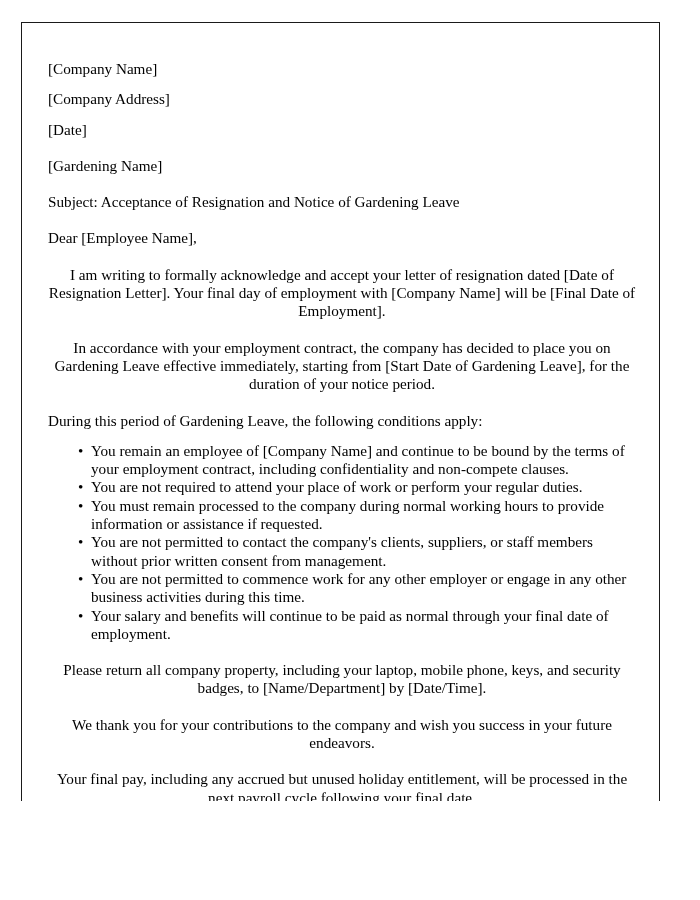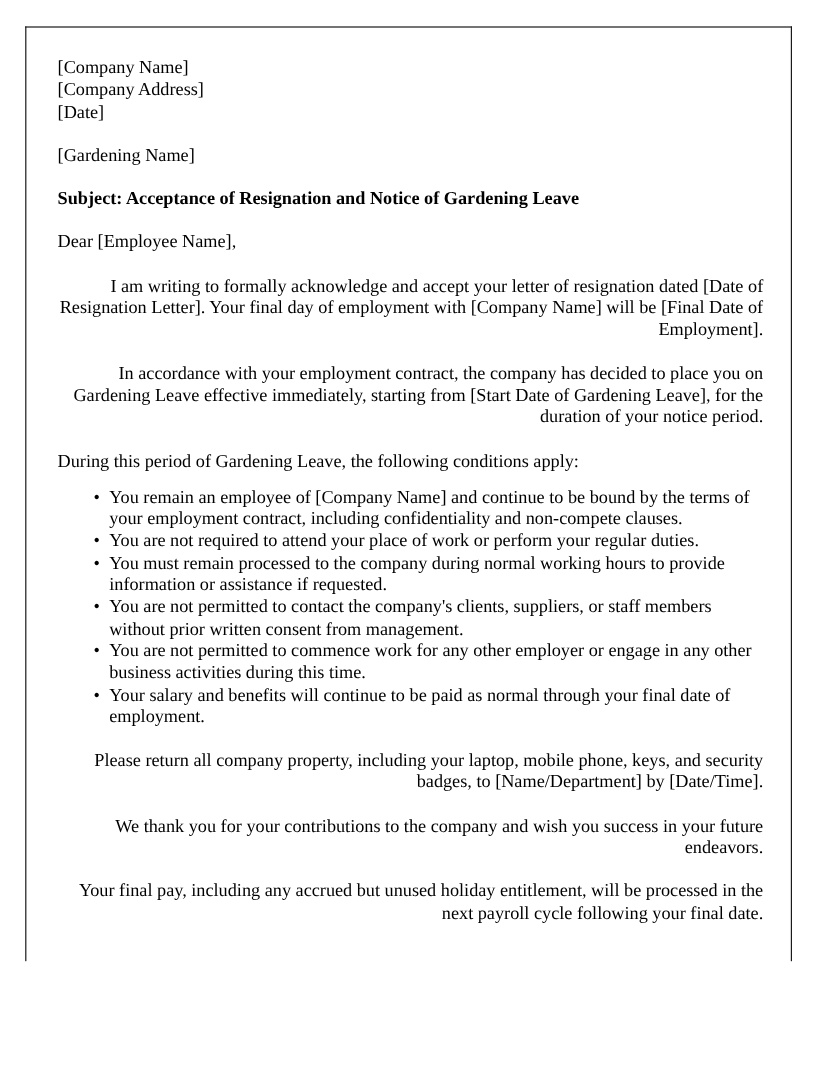--- a/index.html
+++ b/index.html
@@ -40,34 +40,35 @@
     font-size: 15.2px;
     line-height: 18.3px;
   }
 
   .addr-block {
     margin: 0 0 18px 0;
   }
   .addr-line {
     display: block;
     white-space: pre;
+    margin-top: 12px;
   }
 
   .subject-line {
     margin: 0 0 18px 0;
-    font-weight: bold;
+    font-weight: normal;
   }
 
   .salutation {
     margin: 0 0 18px 0;
   }
 
   .para {
     margin: 0 0 18px 0;
-    text-align: right;
+    text-align: center;
   }
 
   .intro-line {
     margin: 0 0 12px 0;
   }
 
   ul.conditions {
     margin: 0 0 18px 0;
     padding: 0 0 0 30px;    
     list-style: none;

